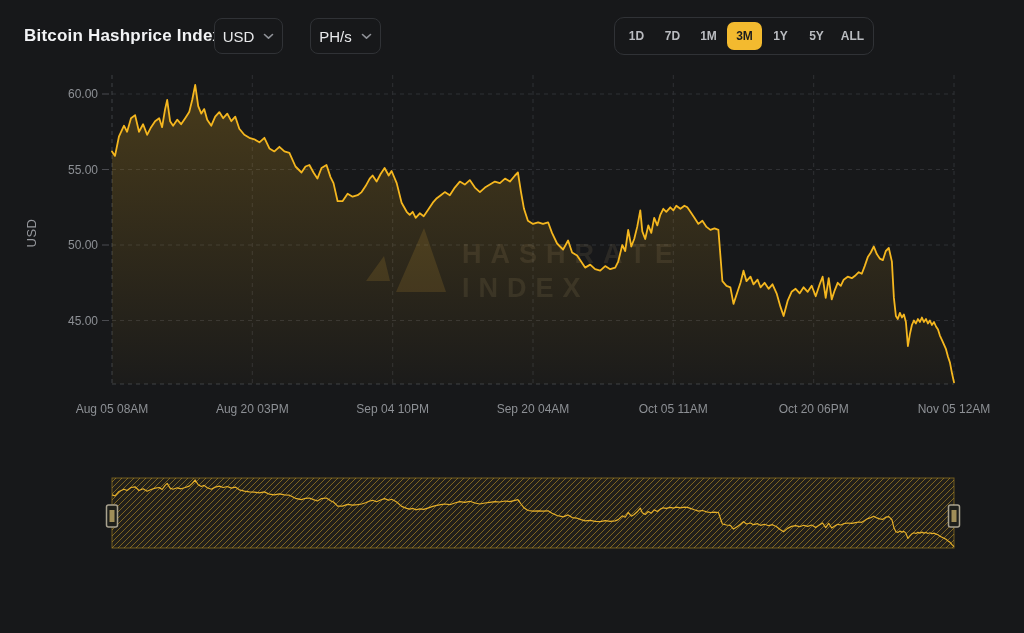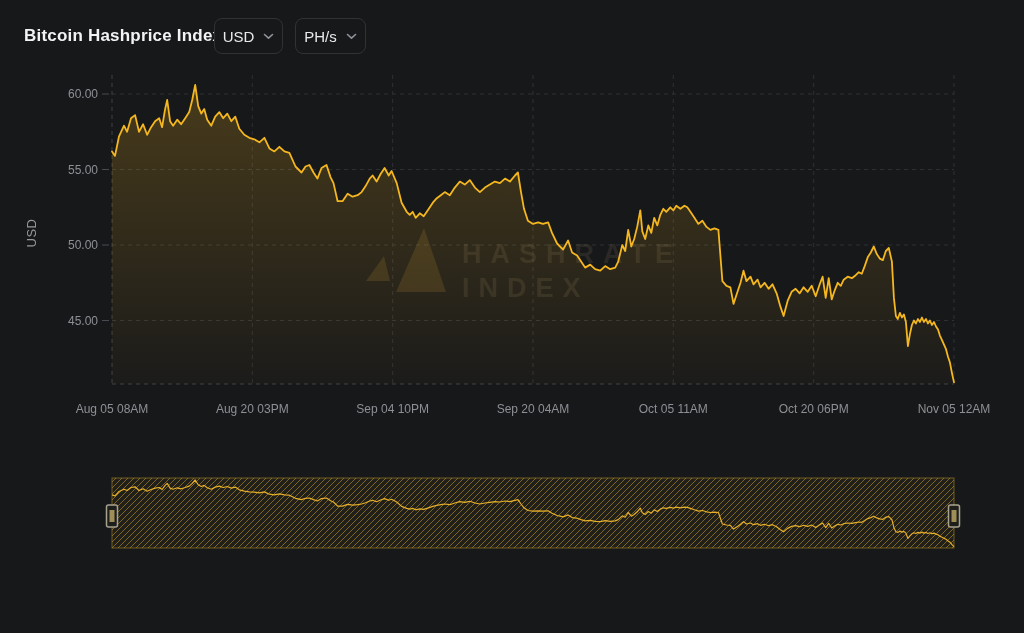--- a/index.html
+++ b/index.html
@@ -43,27 +43,36 @@
 
   <h1 class="page-title">Bitcoin Hashprice Index</h1>
 
   <div class="dd" style="left:214px;width:69px">
     <span>USD</span>
     <svg class="chev" width="11" height="7" viewBox="0 0 11 7">
       <path d="M1.5,1.5 L5.5,5.2 L9.5,1.5" fill="none" stroke="#8F9298" stroke-width="1.6" stroke-linecap="round" stroke-linejoin="round"></path>
     </svg>
   </div>
 
-  <div class="dd" style="left:295px;width:71px">
+  <div class="dd" style="left:310px;width:71px">
     <span>PH/s</span>
     <svg class="chev" width="11" height="7" viewBox="0 0 11 7">
       <path d="M1.5,1.5 L5.5,5.2 L9.5,1.5" fill="none" stroke="#8F9298" stroke-width="1.6" stroke-linecap="round" stroke-linejoin="round"></path>
     </svg>
   </div>
 
+  <div class="ranges">
+    <button class="rb">1D</button>
+    <button class="rb">7D</button>
+    <button class="rb">1M</button>
+    <button class="rb sel">3M</button>
+    <button class="rb">1Y</button>
+    <button class="rb">5Y</button>
+    <button class="rb">ALL</button>
+  </div>
 
   <div class="yaxis-title">USD</div>
 
   <svg id="chart-svg" width="1024" height="633" viewBox="0 0 1024 633">
       <defs>
         <linearGradient id="goldfade" x1="0" y1="0" x2="0" y2="1">
           <stop offset="0%" stop-color="#F5B71F" stop-opacity="0.22"></stop>
           <stop offset="100%" stop-color="#F5B71F" stop-opacity="0.02"></stop>
         </linearGradient>
         <pattern id="hatch" width="6" height="6" patternUnits="userSpaceOnUse">

